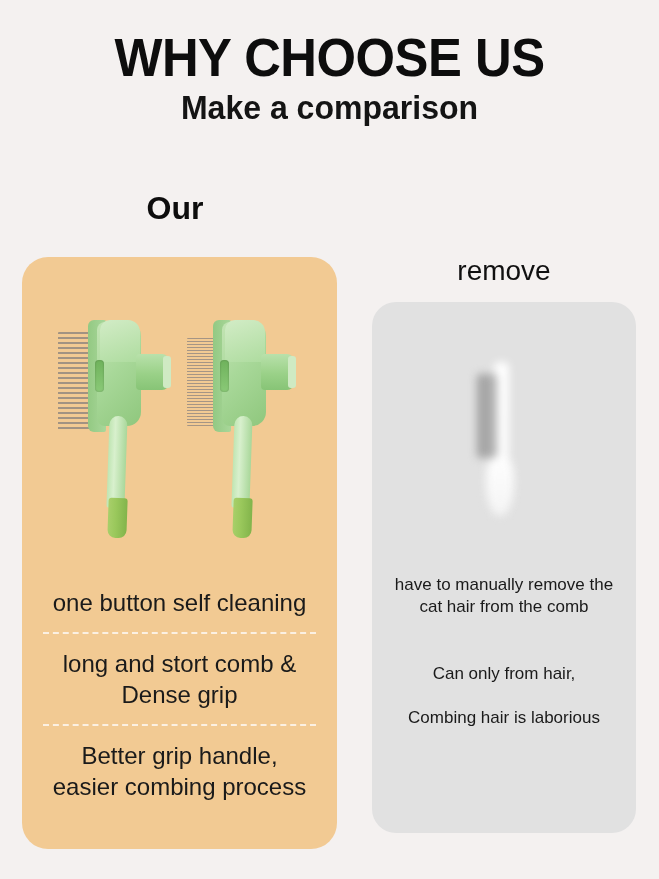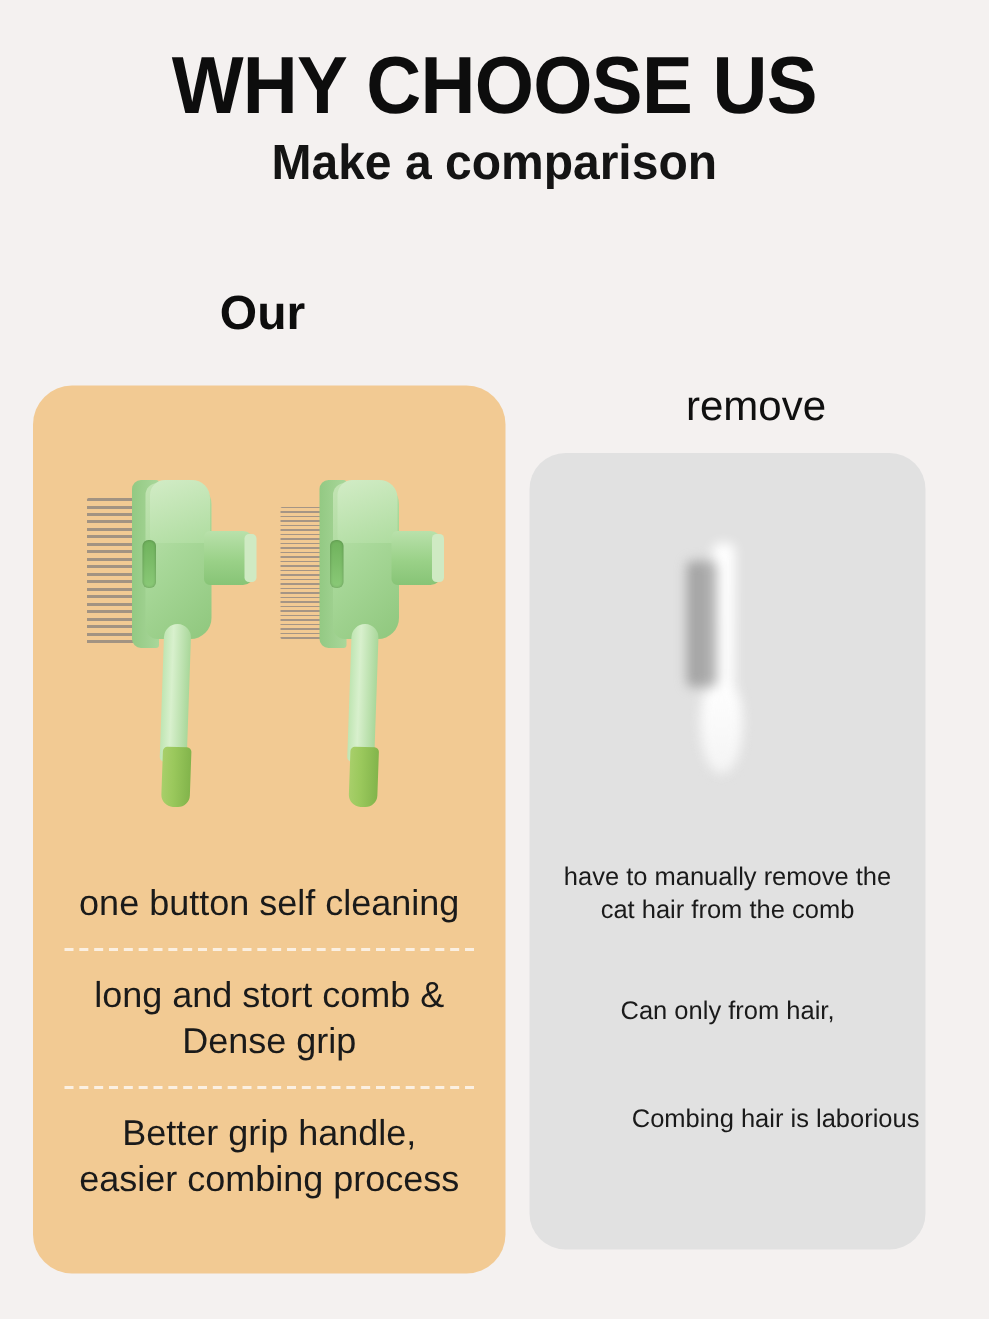--- a/index.html
+++ b/index.html
@@ -73,21 +73,21 @@
   .card-our {
     left: 22px;
     top: 241px;
     width: 315px;
     height: 592px;
     background: #f2ca93;
     border-radius: 26px;
     margin-top: 16px;
   }
   .card-other {
-    left: 353px;
+    left: 372px;
     top: 302px;
     width: 264px;
     height: 531px;
     background: #e1e1e1;
     border-radius: 24px;
   }
 
   
   .product-area-our {
     position: absolute;
@@ -279,21 +279,21 @@
     text-align: center;
   }
   .feat-other {
     font-size: 17px;
     line-height: 22px;
     font-weight: 400;
     color: #1a1a1a;
   }
   .feat-other.o1 { margin-top: 0px; }
   .feat-other.o2 { margin-top: 45px; }
-  .feat-other.o3 { margin-top: 50px; text-align: right; }
+  .feat-other.o3 { margin-top: 22px; }
 </style>
 </head>
 <body>
 
 <div class="header">
   <h1 class="main-title">WHY CHOOSE US</h1>
   <h2 class="sub-title">Make a comparison</h2>
 </div>
 
 <div class="col-label-our">Our</div>

